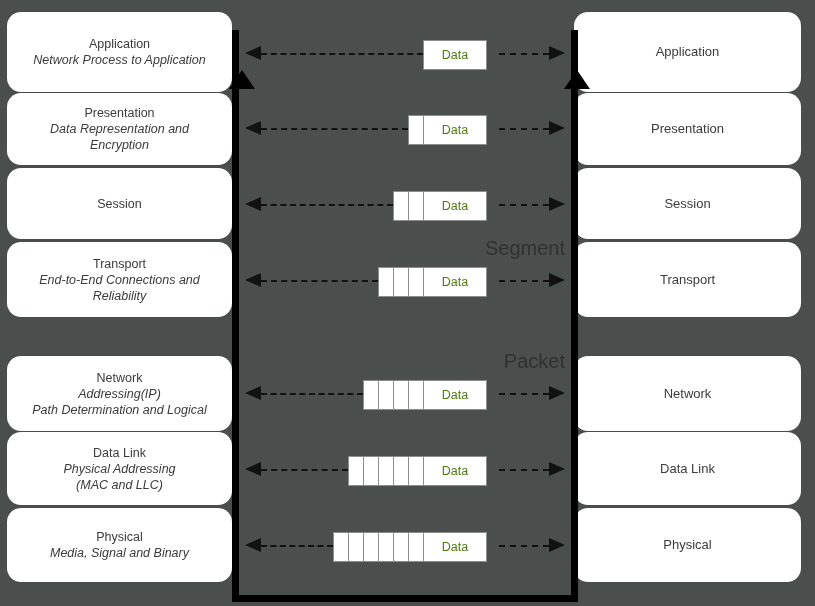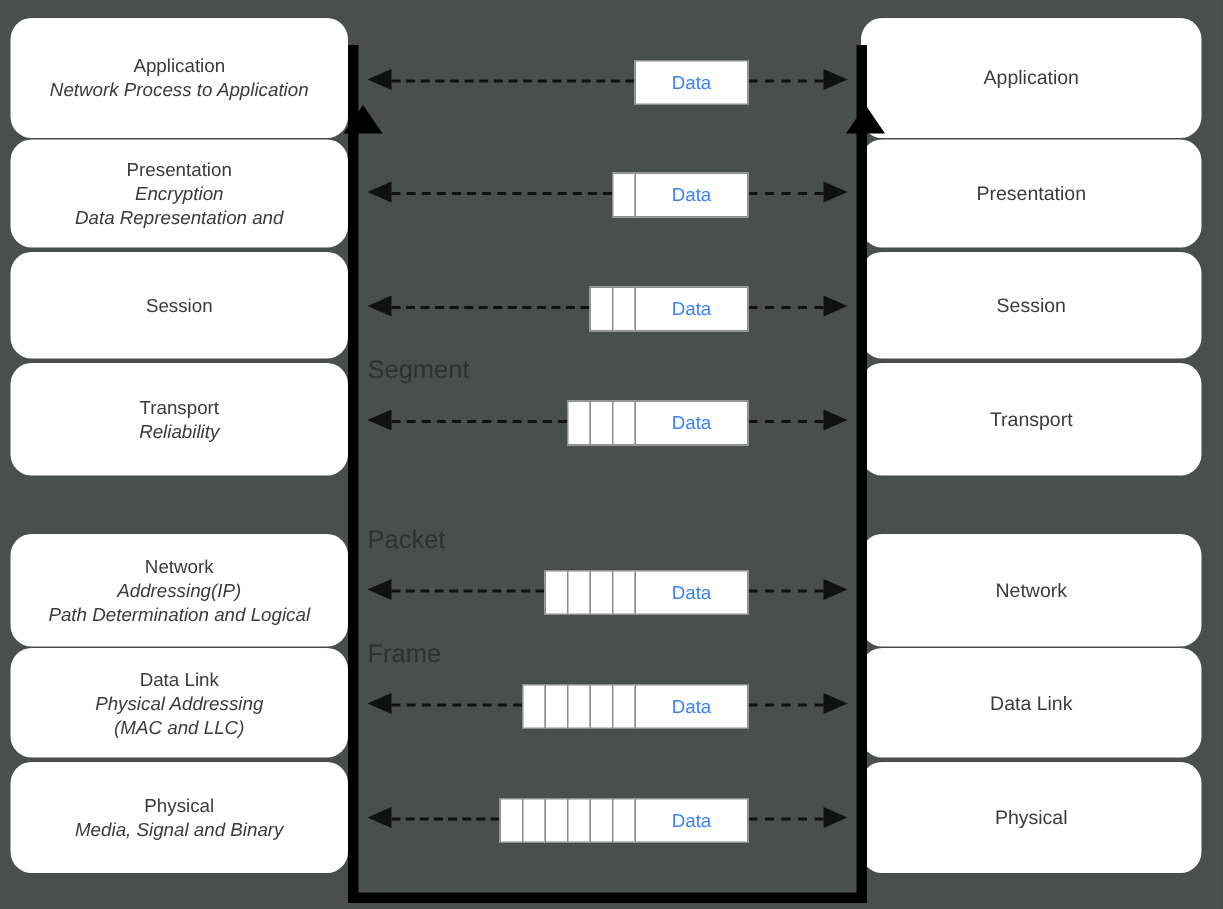--- a/index.html
+++ b/index.html
@@ -97,23 +97,23 @@
     left: 245px;
     width: 320px;
     height: 44px;
     z-index: 4;
   }
   .pdu-label {
     position: absolute;
     left: 0;
     top: -22px;
     width: 320px;
-    text-align: left;
+    text-align: right;
     color: #2e3130;
-    font-size: 17px;
+    font-size: 20px;
   }
   
   .dash-line {
     position: absolute;
     top: 21px;
     height: 0;
     border-top: 2px dashed #111111;
   }
   .dash-left  { left: 16px; }
   .dash-right { right: 16px; }
@@ -145,59 +145,60 @@
   }
   .hdr-cell {
     width: 15px;
     height: 30px;
     background: #ffffff;
     border: 1px solid #8d8d8d;
     border-right: none;
     box-sizing: border-box;
   }
   .data-cell {
-    width: 76px;
+    width: 64px;
     height: 30px;
     background: #ffffff;
     border: 1px solid #8d8d8d;
     box-sizing: border-box;
     display: flex;
     align-items: center;
     justify-content: center;
-    color: #3b82f6;
+    color: #4d7c0f;
     font-size: 12.5px;
   }
 </style>
 </head>
 <body>
 
 <div id="canvas">
 
   <div class="left-col" id="left-col">
       <div class="layer-box" style="left: 0px; top: 0px; width: 225px; height: 80px;">
         <div class="lines">
           <span class="layer-title">Application</span>
           <span class="layer-sub">Network Process to Application</span>
         </div>
       </div>
       <div class="layer-box" style="left: 0px; top: 81px; width: 225px; height: 72px;">
         <div class="lines">
           <span class="layer-title">Presentation</span>
+          <span class="layer-sub">Data Representation and</span>
           <span class="layer-sub">Encryption</span>
-          <span class="layer-sub">Data Representation and</span>
         </div>
       </div>
       <div class="layer-box" style="left: 0px; top: 156px; width: 225px; height: 71px;">
         <div class="lines">
           <span class="layer-title">Session</span>
         </div>
       </div>
       <div class="layer-box" style="left: 0px; top: 230px; width: 225px; height: 75px;">
         <div class="lines">
           <span class="layer-title">Transport</span>
+          <span class="layer-sub">End-to-End Connections and</span>
           <span class="layer-sub">Reliability</span>
         </div>
       </div>
       <div class="layer-box" style="left: 0px; top: 344px; width: 225px; height: 75px;">
         <div class="lines">
           <span class="layer-title">Network</span>
           <span class="layer-sub">Addressing(IP)</span>
           <span class="layer-sub">Path Determination and Logical</span>
         </div>
       </div>
@@ -273,21 +274,20 @@
         <div class="arrow-head right"></div>
         <div class="pdu-blocks" style="left: 118px;">
           <div class="hdr-cell"></div>
           <div class="hdr-cell"></div>
           <div class="hdr-cell"></div>
           <div class="hdr-cell"></div>
           <div class="data-cell">Data</div>
         </div>
       </div>
       <div class="pdu-row" style="top: 448px;">
-        <div class="pdu-label">Frame</div>
         <div class="arrow-head left"></div>
         <div class="dash-line dash-left" style="width: 87px;"></div>
         <div class="dash-line dash-right" style="width: 50px;"></div>
         <div class="arrow-head right"></div>
         <div class="pdu-blocks" style="left: 103px;">
           <div class="hdr-cell"></div>
           <div class="hdr-cell"></div>
           <div class="hdr-cell"></div>
           <div class="hdr-cell"></div>
           <div class="hdr-cell"></div>

